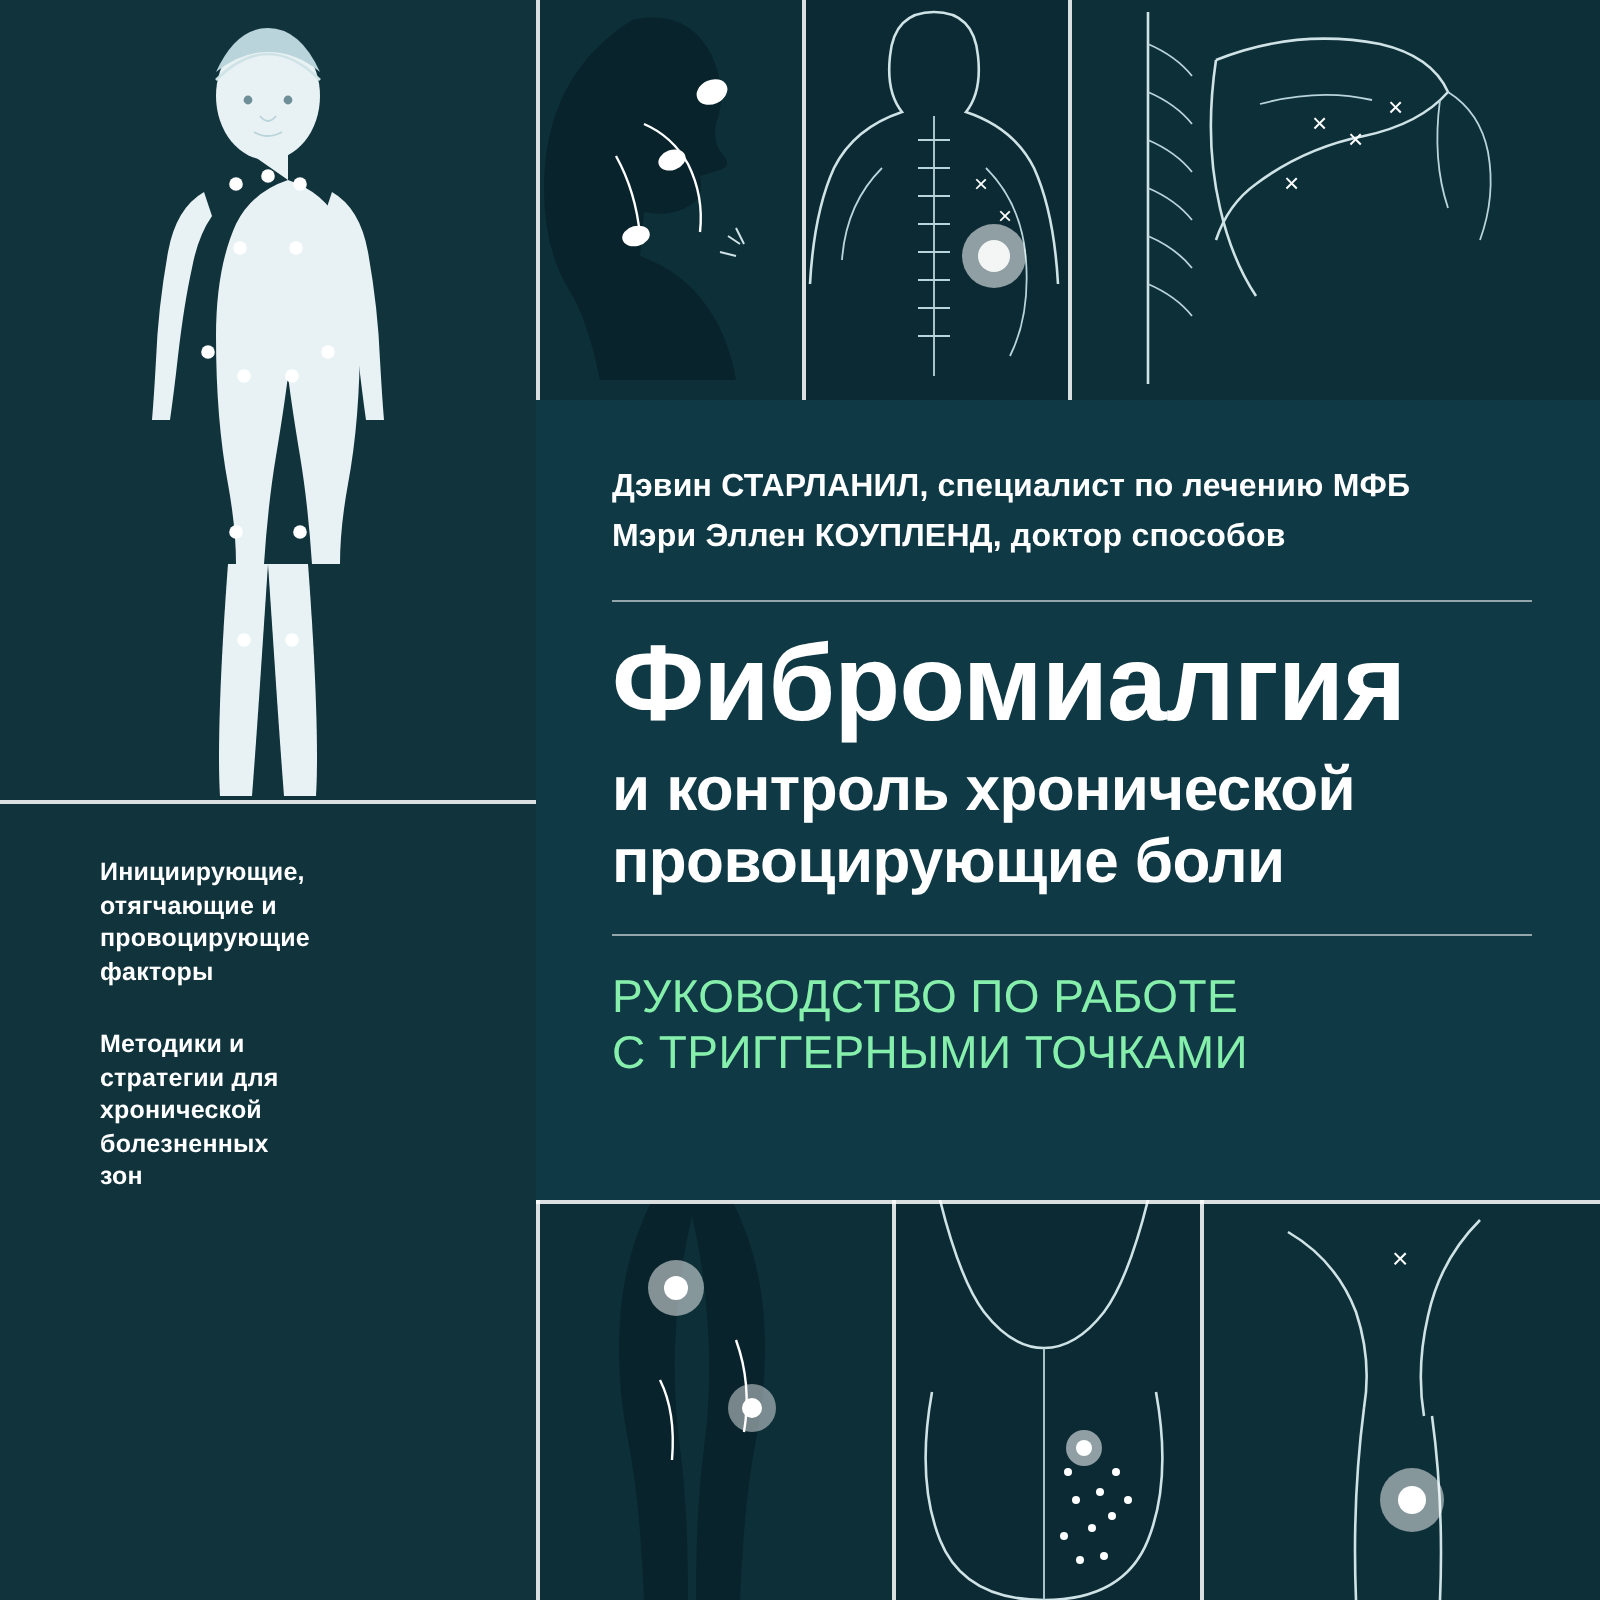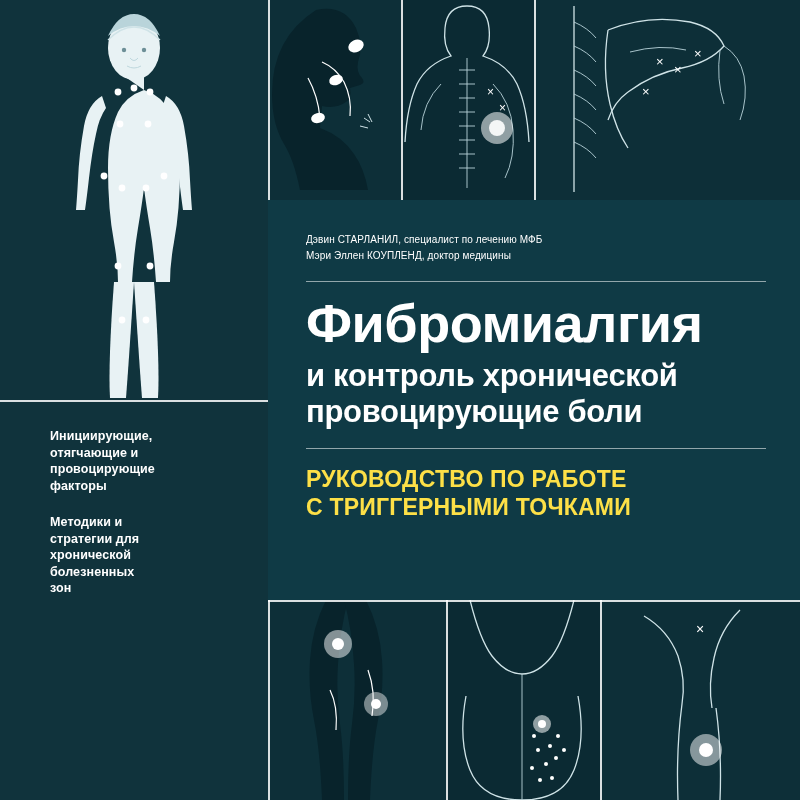--- a/index.html
+++ b/index.html
@@ -78,22 +78,22 @@
     left: 268px;
     top: 200px;
     width: 532px;
     height: 400px;
     background: #0f3a45;
     box-sizing: border-box;
     padding: 32px 34px 0 38px;
     color: #ffffff;
   }
   .authors {
-    font-size: 10px;
-    font-weight: normal;
+    font-size: 16px;
+    font-weight: bold;
     line-height: 1.55;
     letter-spacing: .1px;
   }
   .rule {
     height: 1px;
     background: rgba(255,255,255,.55);
     margin: 18px 0 14px 0;
   }
   .title-main {
     font-size: 54px;
@@ -108,23 +108,23 @@
     line-height: 1.16;
     letter-spacing: -0.3px;
     margin: 8px 0 0 0;
   }
   .rule2 {
     height: 1px;
     background: rgba(255,255,255,.55);
     margin: 18px 0 16px 0;
   }
   .subtitle {
-    color: #fde047;
+    color: #86efac;
     font-size: 23px;
-    font-weight: bold;
+    font-weight: normal;
     line-height: 1.24;
     letter-spacing: .2px;
   }
 </style>
 </head>
 <body>
 
 <div class="cover">
 
   <div class="panel" style="left:0;top:0;width:268px;height:800px;">
@@ -277,21 +277,21 @@
     <div class="bullet" style="white-space:pre-line;">Методики и
 стратегии для
 хронической
 болезненных
 зон</div>
   </div>
 
   <div class="textblock">
     <div class="authors">
       <div>Дэвин СТАРЛАНИЛ, специалист по лечению МФБ</div>
-      <div>Мэри Эллен КОУПЛЕНД, доктор медицины</div>
+      <div>Мэри Эллен КОУПЛЕНД, доктор способов</div>
     </div>
     <div class="rule"></div>
     <div class="title-main">Фибромиалгия</div>
     <div class="title-sub">
       <div>и контроль хронической</div>
       <div>провоцирующие боли</div>
     </div>
     <div class="rule2"></div>
     <div class="subtitle">
       <div>РУКОВОДСТВО ПО РАБОТЕ</div>

